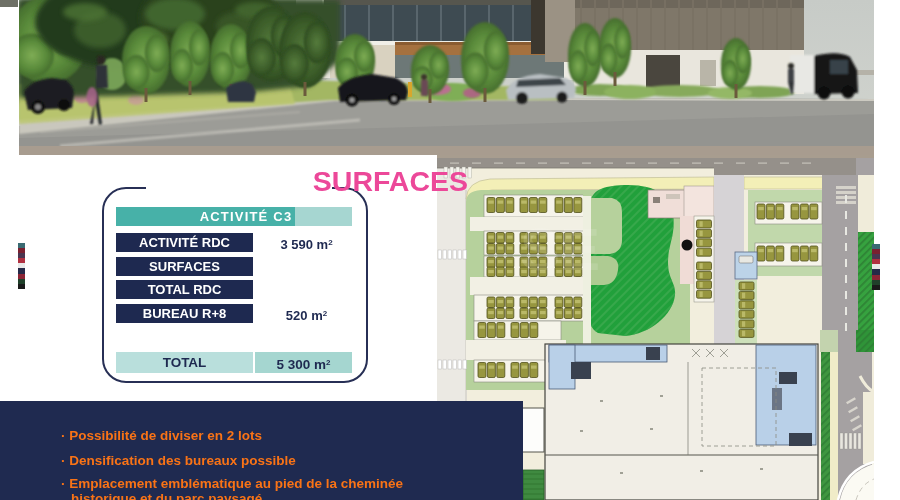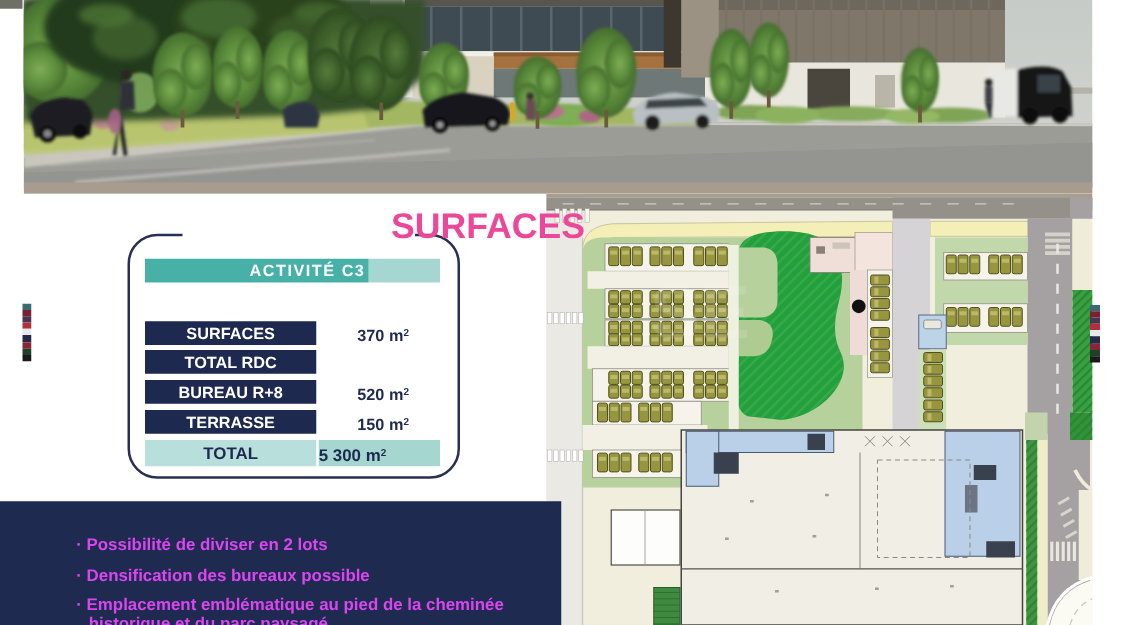--- a/index.html
+++ b/index.html
@@ -5,21 +5,21 @@
 html,body{width:900px;height:500px;overflow:hidden;background:#fff;font-family:"Liberation Sans",sans-serif}
 #page{position:relative;width:900px;height:500px;background:#fff}
 .abs{position:absolute}
 #title{left:8px;top:165px;width:460px;text-align:right;font-size:28.5px;font-weight:bold;letter-spacing:0px;color:#ec4899;z-index:3}
 #roundbox{left:102px;top:187px;width:266px;height:196px;border:2.5px solid #272f55;border-radius:24px;z-index:1}
 #titlebg{left:146px;top:170px;width:186px;height:26px;background:#fff;z-index:2}
 .trow{position:absolute;left:116px;width:236px;height:19px;z-index:4;font-size:13px;font-weight:bold;line-height:19px}
 .lab{position:absolute;left:0;top:0;width:137px;height:100%;background:#1e2950;color:#fff;text-align:center}
 .val{position:absolute;left:137px;top:0;width:99px;height:100%;color:#1e2950;text-align:center;text-indent:8px}
 sup.m{font-size:8px;vertical-align:4px}
-#bullets{left:0;top:401px;width:449px;height:99px;background:#1f2a50;z-index:5;color:#d946ef;font-weight:bold;font-size:13.5px}
+#bullets{left:0;top:401px;width:523px;height:99px;background:#1f2a50;z-index:5;color:#f97316;font-weight:bold;font-size:13.5px}
 #bullets p{margin:0;padding-left:71px;text-indent:-10px}
 </style></head>
 <body>
 <div id="page">
 
 <svg width="855" height="155" viewBox="19 0 855 155" style="position:absolute;left:19px;top:0">
 <defs>
 <filter id="b1" x="-30%" y="-30%" width="160%" height="160%">
           <feGaussianBlur stdDeviation="1.2"></feGaussianBlur>
         </filter>
@@ -753,43 +753,42 @@
 <div class="abs" id="title">SURFACES</div>
 
 <div class="abs" id="roundbox"></div>
 
 <div class="abs" style="left:116px;top:207px;width:236px;height:19px;z-index:4">
       <div style="position:absolute;left:0;top:0;width:179px;height:100%;background:#47b1a8"></div>
       <div style="position:absolute;left:179px;top:0;width:57px;height:100%;background:#a6d6d1"></div>
       <div style="position:absolute;left:12px;top:0;width:236px;height:100%;color:#fff;font-weight:bold;font-size:13px;letter-spacing:1.2px;line-height:19px;text-align:center">ACTIVITÉ C3</div>
     </div>
 
+<div class="trow" style="top:233.0px">
+      <div class="lab">ACTIVITÉ RDC</div>
+      <div class="val">3 590 m<sup class="m">2</sup></div>
+    </div>
 
 <div class="trow" style="top:256.7px">
       <div class="lab">SURFACES</div>
-      <div class="val">370 m<sup class="m">2</sup></div>
     </div>
 
 <div class="trow" style="top:280.4px">
       <div class="lab">TOTAL RDC</div>
     </div>
 
 <div class="trow" style="top:304.1px">
       <div class="lab">BUREAU R+8</div>
       <div class="val">520 m<sup class="m">2</sup></div>
     </div>
 
-<div class="trow" style="top:327.8px">
-      <div class="lab">TERRASSE</div>
-      <div class="val">150 m<sup class="m">2</sup></div>
-    </div>
 
 <div class="abs" style="left:116px;top:352px;width:190px;height:21px;z-index:4;font-size:13.5px;font-weight:bold;line-height:21px">
       <div style="position:absolute;left:0;top:0;width:137px;height:100%;background:#b9dfdc;color:#1e2950;text-align:center">TOTAL</div>
-      <div style="position:absolute;left:139px;top:0;width:97px;height:100%;background:#a5d6d0;color:#1e2950;text-align:left">5 300 m<sup class="m">2</sup></div>
+      <div style="position:absolute;left:139px;top:0;width:97px;height:100%;background:#a5d6d0;color:#1e2950;text-align:center">5 300 m<sup class="m">2</sup></div>
     </div>
 
 <div class="abs" id="bullets">
 <p style="padding-top:27px">· Possibilité de diviser en 2 lots</p>
 <p style="padding-top:10px">· Densification des bureaux possible</p>
 <p style="padding-top:8px">· Emplacement emblématique au pied de la cheminée<br>historique et du parc paysagé</p>
 </div>
 
 <div class="abs" style="left:0;top:0;width:18px;height:7px;background:#6e7066"></div>
 

